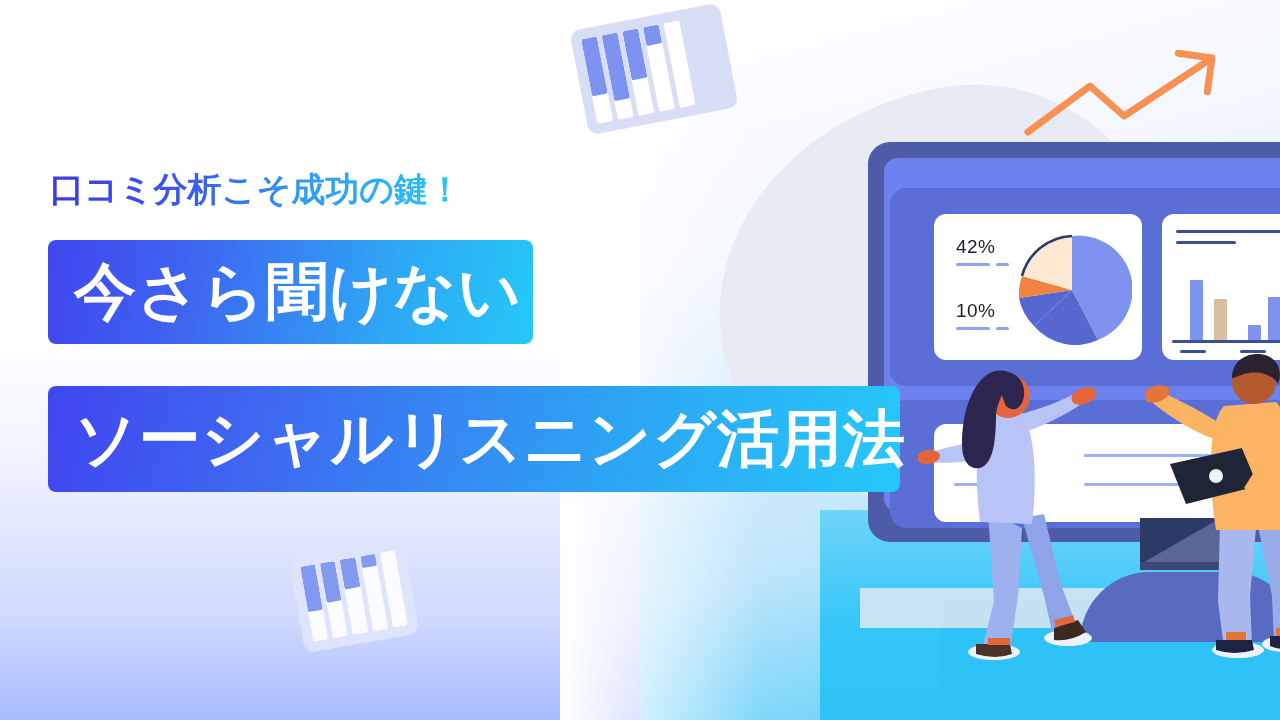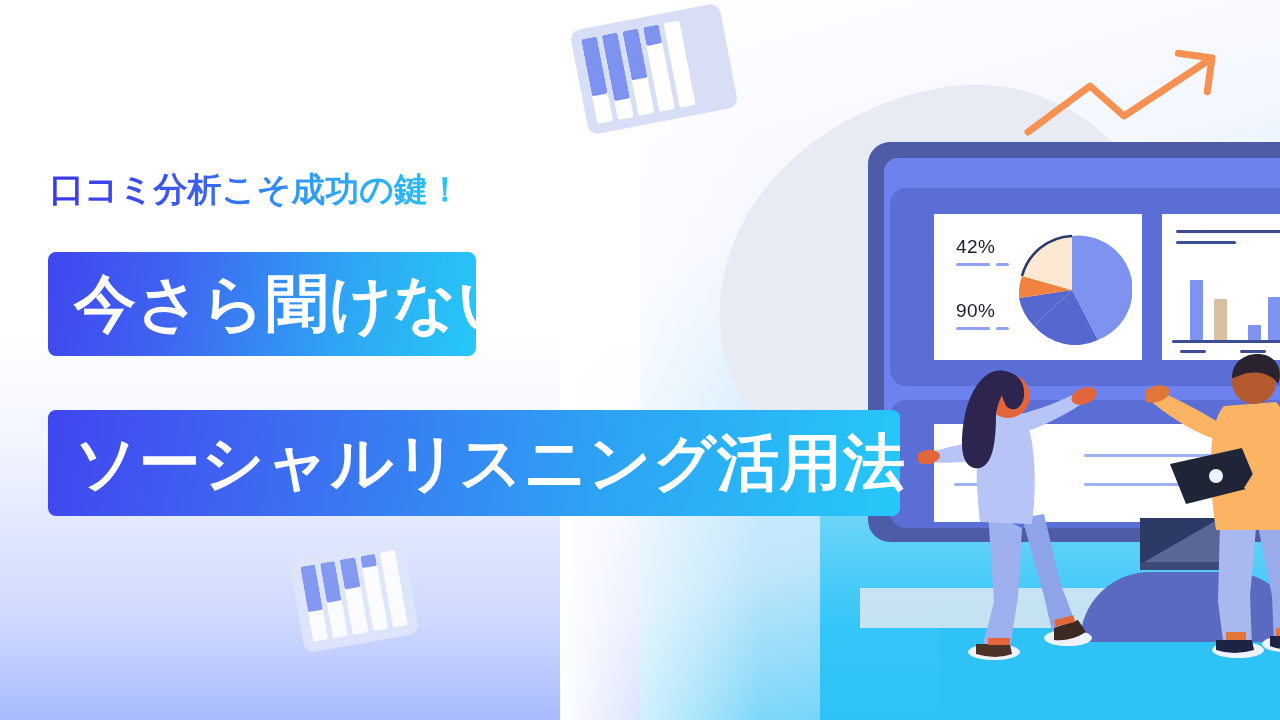--- a/index.html
+++ b/index.html
@@ -73,21 +73,21 @@
   .monitor-foot-bar {
     position:absolute; left:1140px; top:562px; width:90px; height:8px; background:#3b4878;
   }
   .monitor-base {
     position:absolute; left:1080px; top:572px; width:220px; height:70px;
     background:#5a6ac0; border-radius:110px 110px 0 0;
   }
 
   
   .card {
-    position:absolute; background:#ffffff; border-radius:0;
+    position:absolute; background:#ffffff; border-radius:12px;
   }
   .card.pie  { left:934px; top:214px; width:208px; height:146px; }
   .card.bars { left:1162px; top:214px; width:210px; height:146px; }
   .card.list { left:934px; top:424px; width:400px; height:98px; }
 
   .pct-wrap { position:absolute; left:22px; top:22px; }
   .pct-label { font-size:19px; color:#1d1d2b; font-weight:400; letter-spacing:.4px; }
   .pct-rule { margin-top:5px; display:flex; gap:6px; }
   .pct-rule i { display:block; height:3px; border-radius:2px; background:#8fa3f0; }
   .pct-rule i.l { width:34px; }
@@ -131,29 +131,28 @@
     letter-spacing:0px; white-space:nowrap;
     background:linear-gradient(95deg,#3b37e8 0%,#3b5bf0 34%,#2f9cf2 62%,#29c6f7 100%);
     -webkit-background-clip:text; background-clip:text; color:transparent;
     -webkit-text-fill-color:transparent;
   }
   .band {
     position:absolute; display:flex; align-items:center;
     border-radius:8px; color:#fff; font-weight:bold; white-space:nowrap;
   }
   .band.one {
-    left:48px; top:252px; width:428px; height:104px; padding-left:26px;
+    left:48px; top:240px; width:485px; height:104px; padding-left:26px;
     font-size:62px; letter-spacing:1px;
     background:linear-gradient(100deg,#4046ef 0%,#3f63f1 28%,#2ea7f4 70%,#26c8f8 100%);
   }
   .band.two {
     left:48px; top:386px; width:852px; height:106px; padding-left:26px;
     font-size:62px; letter-spacing:1px;
     background:linear-gradient(100deg,#4046ef 0%,#3f63f1 22%,#2da4f4 66%,#26c8f8 100%);
-    margin-top:24px;
   }
 
   
   .person { position:absolute; }
   .p-woman { left:918px; top:352px; width:200px; height:310px; }
   .p-man   { left:1146px; top:344px; width:180px; height:318px; }
 </style>
 </head>
 <body>
 
@@ -179,21 +178,21 @@
   <div class="screen-panel bottom"></div>
 
   <div class="card pie">
     <div class="pct-wrap">
       <div class="pct-label">42%</div>
       <div class="pct-rule">
           <i class="l"></i>
           <i class="s"></i>
         </div>
       <div class="pct-gap"></div>
-      <div class="pct-label">90%</div>
+      <div class="pct-label">10%</div>
       <div class="pct-rule">
           <i class="l"></i>
           <i class="s"></i>
         </div>
     </div>
     <svg class="pie-svg" width="120" height="120" viewBox="0 0 120 120">
 
       <path d="M60 60 L60 6 A54 54 0 0 1 86 110 Z" fill="#7d93ef"></path>
       <path d="M60 60 L86 110 A54 54 0 0 1 22 96 Z" fill="#5767d0"></path>
       <path d="M60 60 L22 96 A54 54 0 0 1 7 68 Z" fill="#5767d0"></path>

